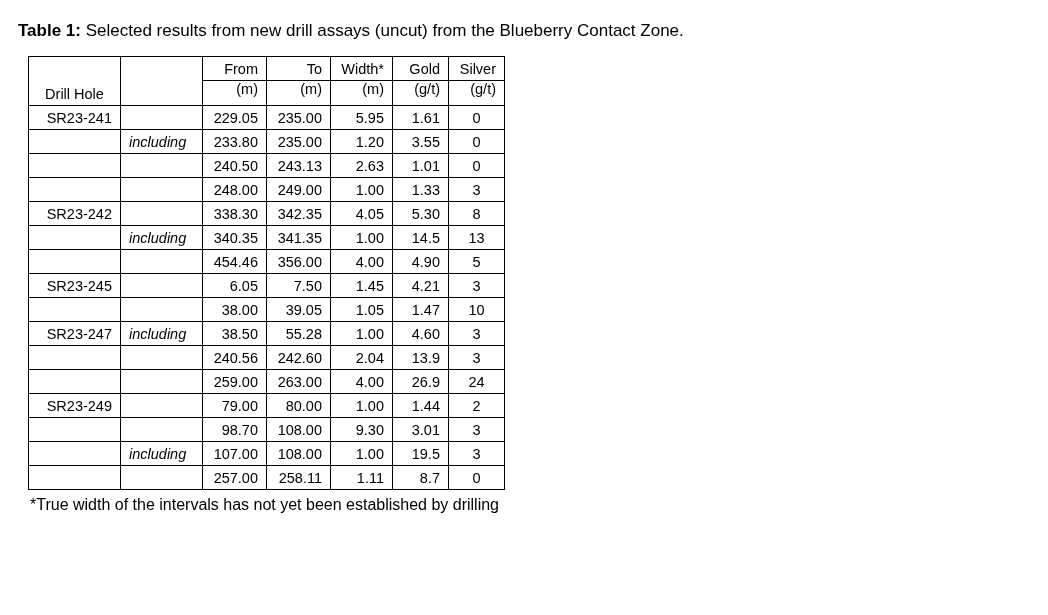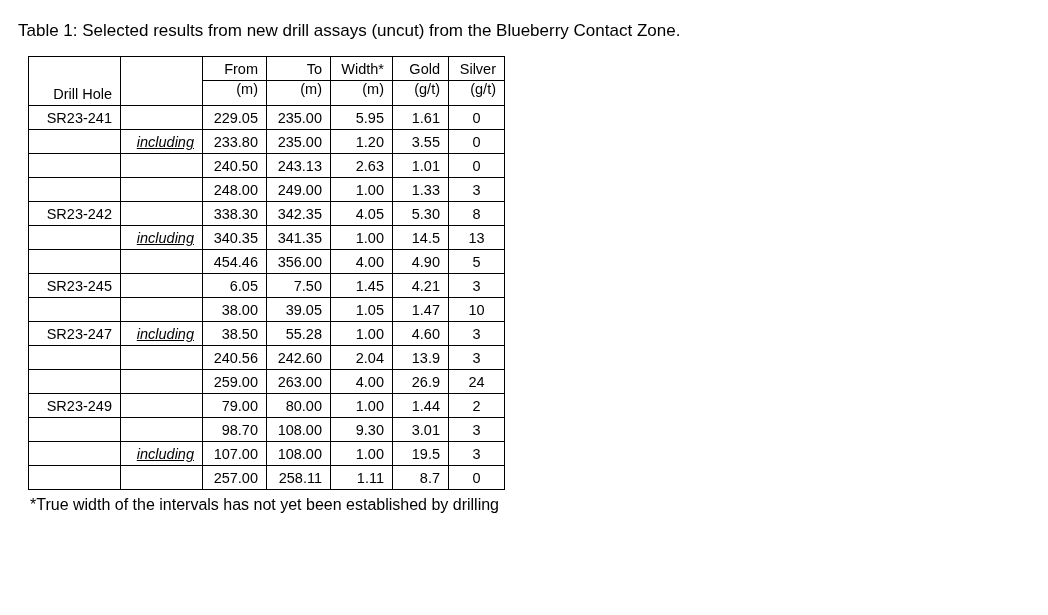--- a/index.html
+++ b/index.html
@@ -21,21 +21,21 @@
     box-sizing: border-box;
     padding: 16px 16px 0 16px;
   }
   .caption {
     font-size: 17px;
     line-height: 22px;
     margin: 4px 0 14px 2px;
     white-space: nowrap;
   }
   .caption .lbl {
-    font-weight: normal;
+    font-weight: bold;
   }
   table.assay {
     border-collapse: collapse;
     table-layout: fixed;
     margin-left: 12px;
     font-size: 14.5px;
   }
   table.assay td, table.assay th {
     border: 1px solid #000000;
     padding: 3px 8px;
@@ -62,36 +62,35 @@
     height: 23px;
   }
   thead tr.unit th {
     border-top: none;
     border-bottom: 1px solid #000;
     padding-top: 0;
     height: 25px;
     vertical-align: top;
   }
   thead th.hole-head {
-    text-align: right;
+    text-align: center;
     vertical-align: bottom;
     padding-bottom: 3px;
   }
   thead th.blank-head {
     border: 1px solid #000;
   }
   .hole-cell {
     text-align: right;
     vertical-align: top;
     padding-top: 3px;
   }
   .inc-cell {
-    text-align: right;
+    text-align: left;
     font-style: italic;
-    text-decoration: underline;
   }
   .num {
     text-align: right;
   }
   .ctr {
     text-align: center;
   }
   .b {
     font-weight: bold;
   }

